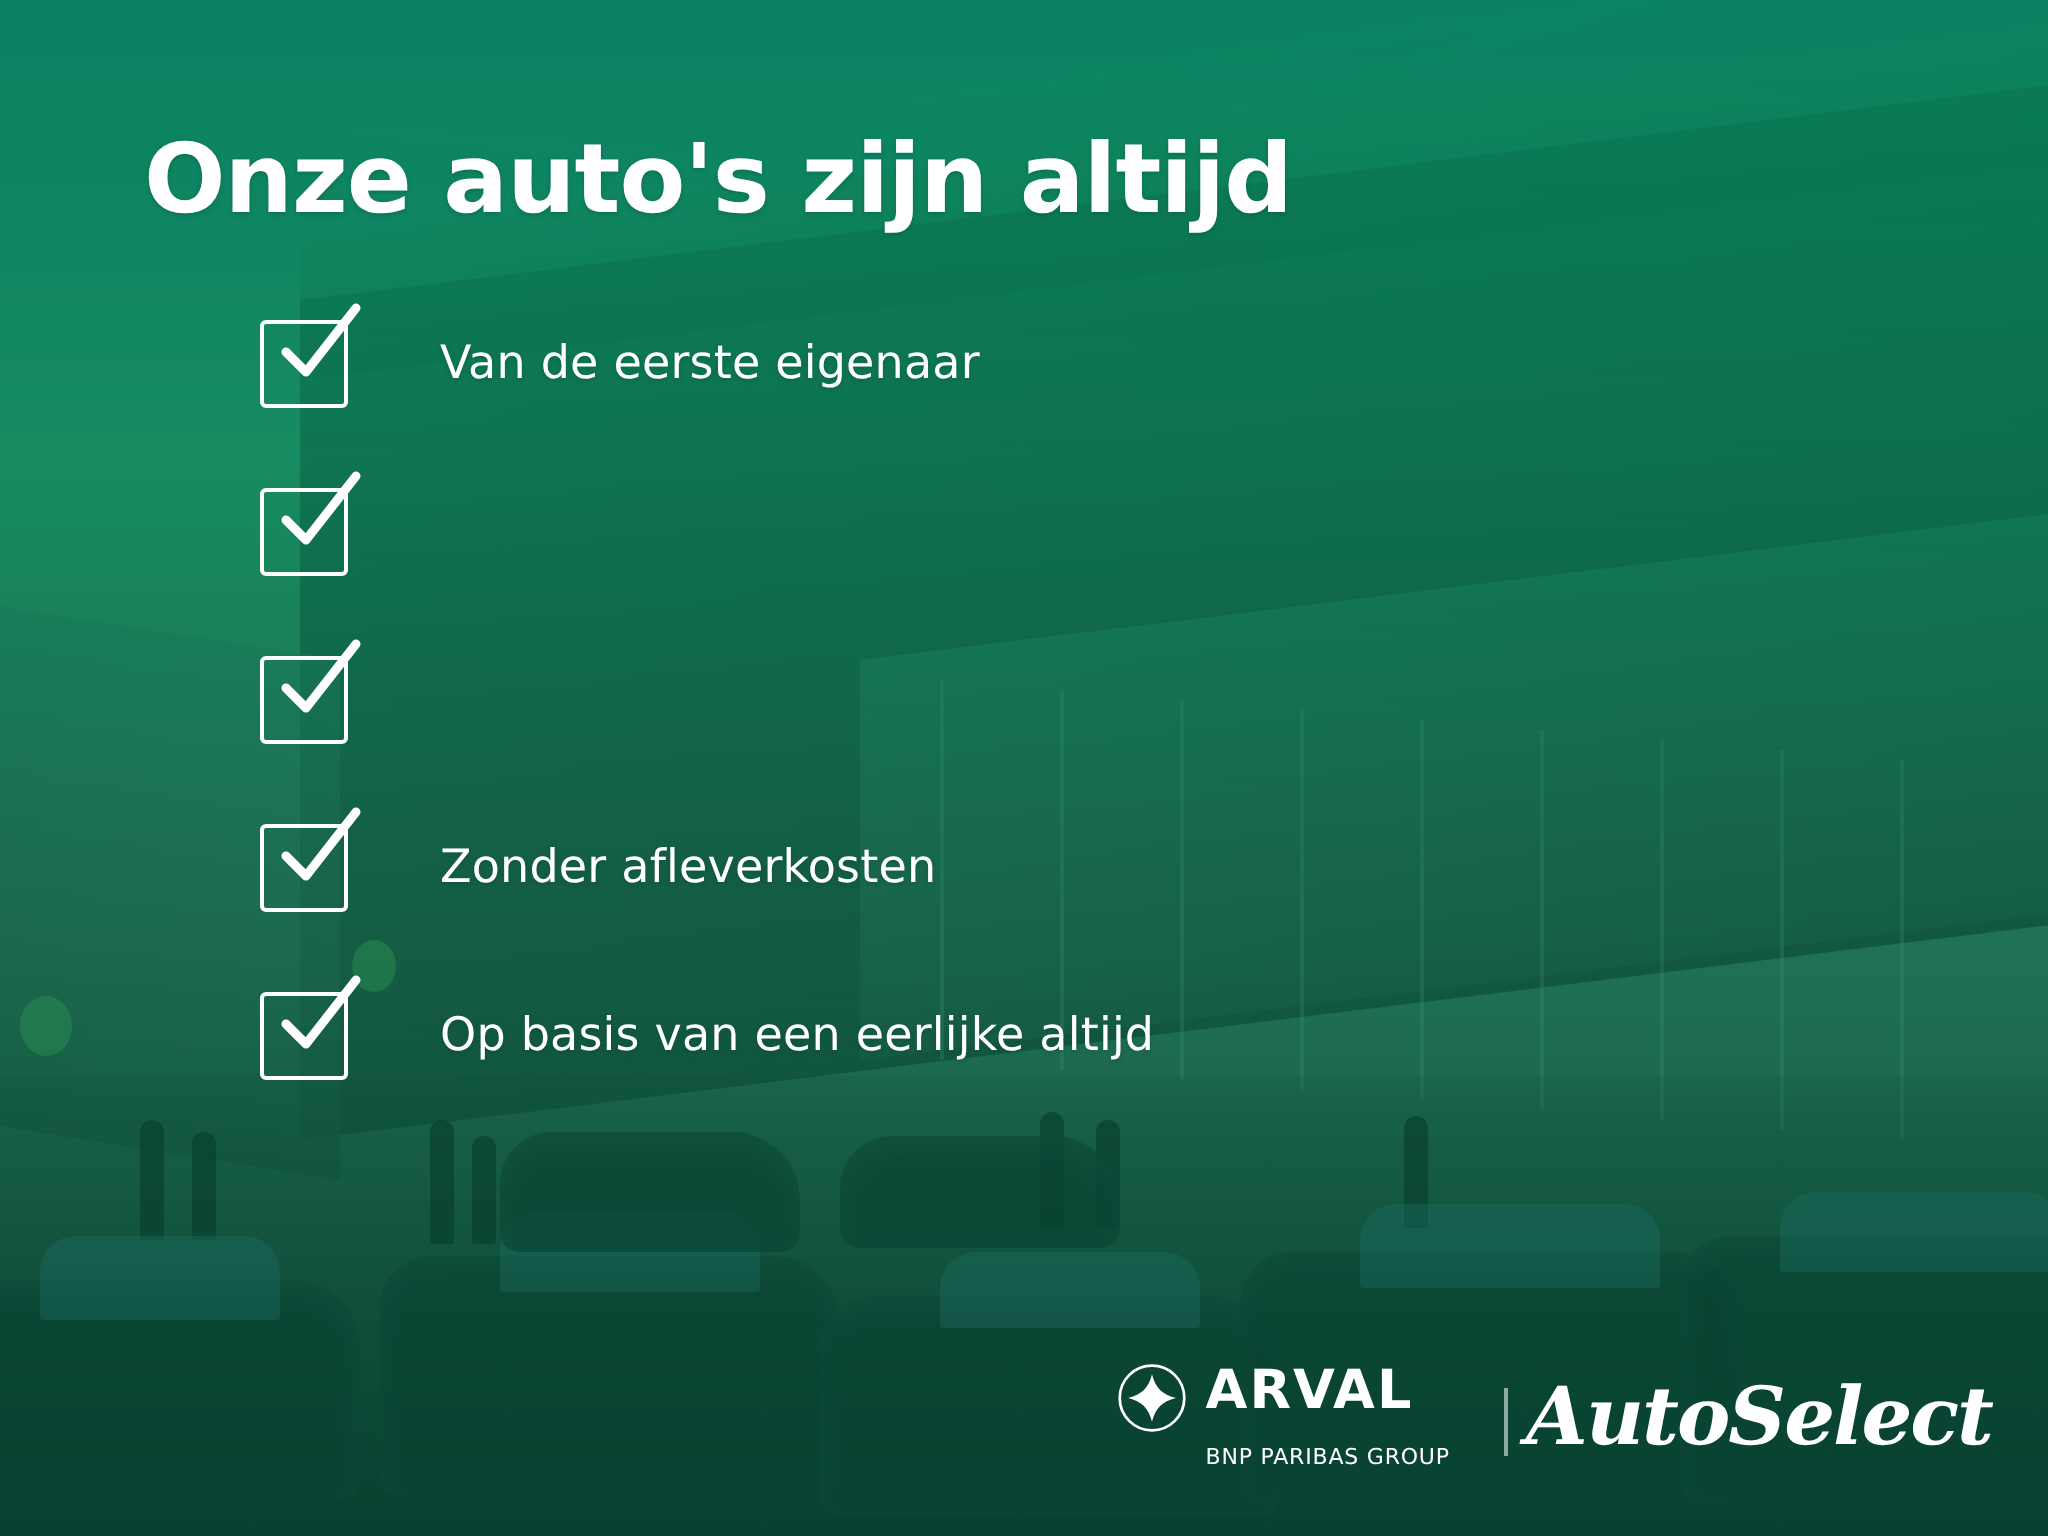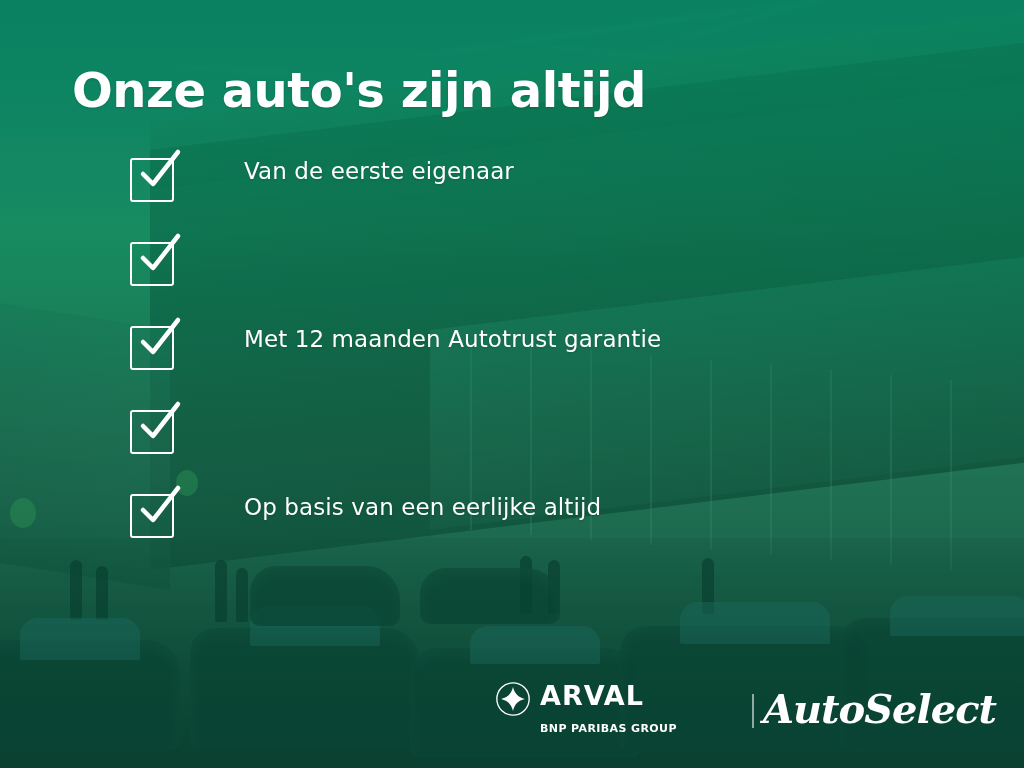--- a/index.html
+++ b/index.html
@@ -143,24 +143,23 @@
   }
 
   .bullets {
     position: absolute;
     left: 130px;
     top: 158px;
     width: 760px;
   }
   .bullet {
     display: flex;
-    align-items: flex-start;
+    align-items: center;
     height: 48px;
     margin-bottom: 36px;
-    gap: 24px;
   }
   .check-box {
     position: relative;
     width: 40px;
     height: 40px;
     border: 2.5px solid #ffffff;
     border-radius: 3px;
     flex: 0 0 auto;
   }
   .check-mark {
@@ -207,35 +206,34 @@
   .arval-name {
     color: #ffffff;
     font-family: "DejaVu Sans", sans-serif;
     font-weight: bold;
     font-size: 27px;
     letter-spacing: 1px;
   }
   .arval-sub {
     color: #ffffff;
     font-family: "DejaVu Sans", sans-serif;
-    font-weight: bold;
+    font-weight: normal;
     font-size: 11px;
     letter-spacing: 0.4px;
     margin-top: 14px;
   }
   .autoselect-logo {
     color: #ffffff;
     font-family: "DejaVu Serif", serif;
     font-style: italic;
     font-weight: bold;
     font-size: 40px;
     letter-spacing: -1px;
     position: relative;
     padding-left: 4px;
-    margin-left: 48px;
   }
   .divider {
     position: absolute;
     right: 270px;
     bottom: 40px;
     width: 2px;
     height: 34px;
     background: rgba(255,255,255,0.55);
   }
 </style>
@@ -318,29 +316,29 @@
         </div>
       </div>
 
 
       <div class="bullet">
         <div class="check-box">
           <svg class="check-mark" viewBox="0 0 46 46">
             <path d="M7 24 L17 34 L42 2" fill="none" stroke="#ffffff" stroke-width="4.5" stroke-linecap="round" stroke-linejoin="round"></path>
           </svg>
         </div>
-        <div class="bullet-label">Met 12 maanden Autotrust garantie</div>
-      </div>
-
-      <div class="bullet">
-        <div class="check-box">
-          <svg class="check-mark" viewBox="0 0 46 46">
-            <path d="M7 24 L17 34 L42 2" fill="none" stroke="#ffffff" stroke-width="4.5" stroke-linecap="round" stroke-linejoin="round"></path>
-          </svg>
-        </div>
+      </div>
+
+      <div class="bullet">
+        <div class="check-box">
+          <svg class="check-mark" viewBox="0 0 46 46">
+            <path d="M7 24 L17 34 L42 2" fill="none" stroke="#ffffff" stroke-width="4.5" stroke-linecap="round" stroke-linejoin="round"></path>
+          </svg>
+        </div>
+        <div class="bullet-label">Zonder afleverkosten</div>
       </div>
 
       <div class="bullet">
         <div class="check-box">
           <svg class="check-mark" viewBox="0 0 46 46">
             <path d="M7 24 L17 34 L42 2" fill="none" stroke="#ffffff" stroke-width="4.5" stroke-linecap="round" stroke-linejoin="round"></path>
           </svg>
         </div>
         <div class="bullet-label">Op basis van een eerlijke altijd</div>
       </div>

